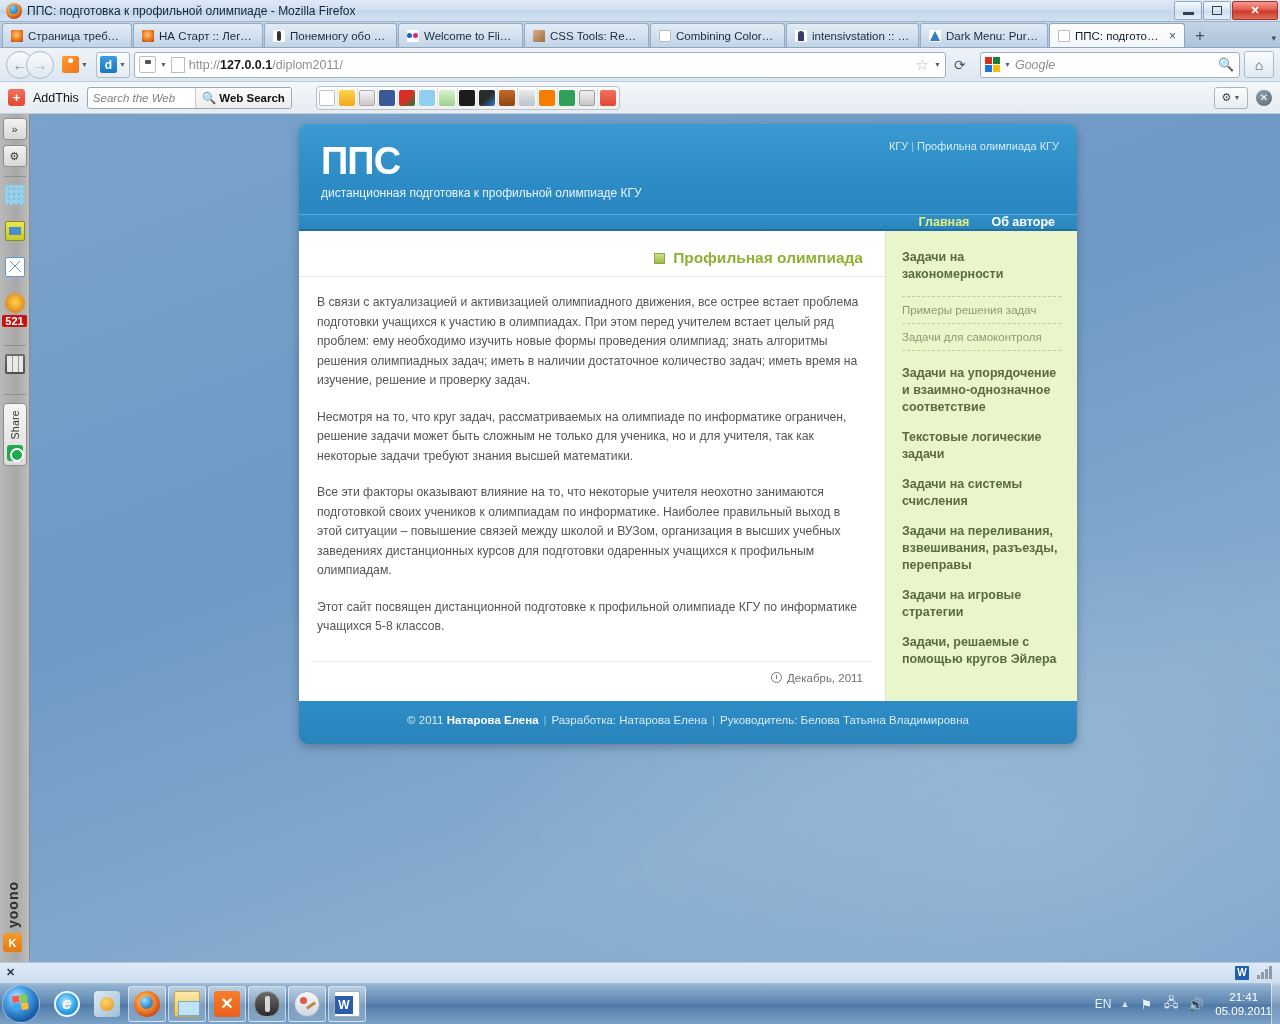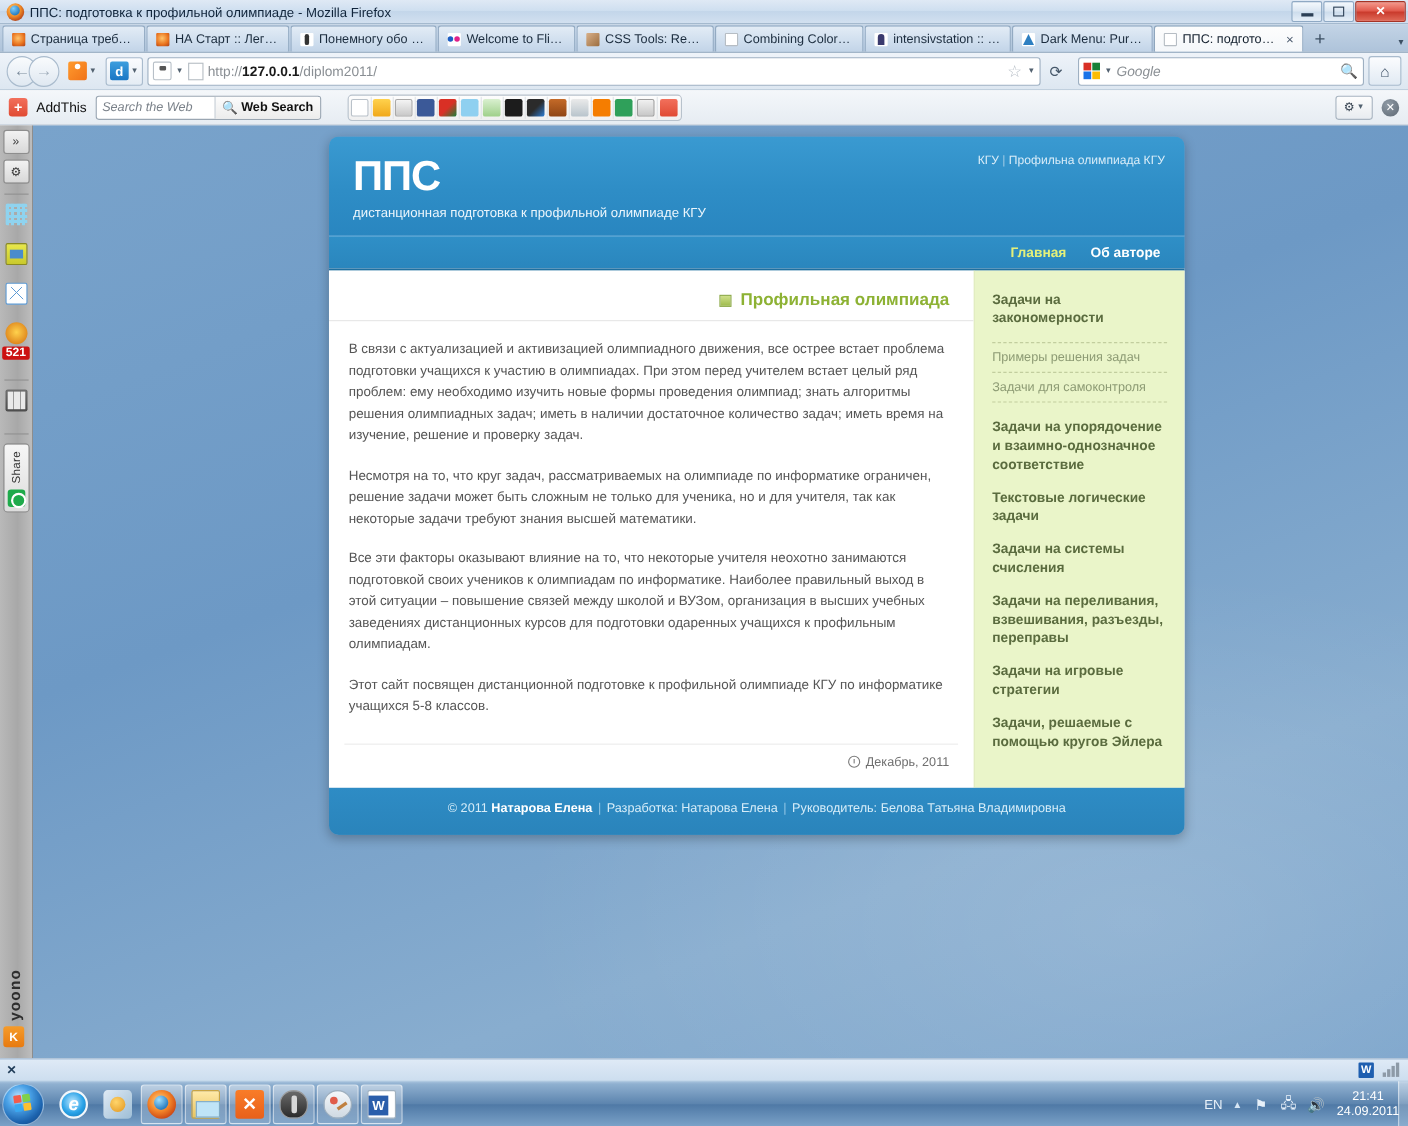--- a/index.html
+++ b/index.html
@@ -254,21 +254,21 @@
   .topcrumb{position:absolute;right:18px;top:16px;font-size:11px;color:#d8ecf8;}
   .topcrumb .sep{color:#9fcbe6;margin:0 3px;}
   .logo-ppc{
     font-size:38px;font-weight:bold;color:#fff;line-height:1;letter-spacing:-1px;
     font-family:"Liberation Sans", sans-serif;
   }
   .tagline{font-size:12px;color:#eaf5fc;margin-top:6px;}
   .navbar-site{
     background:linear-gradient(to bottom,#2f8fc7,#2a86bd);
     border-top:1px solid #56aedd;
-    height:30px;display:flex;align-items:center;justify-content:flex-end;gap:22px;
+    height:15px;display:flex;align-items:center;justify-content:flex-end;gap:22px;
     padding:0 22px;
   }
   .navbar-site .nv{font-size:12.5px;font-weight:bold;color:#fff;}
   .navbar-site .nv.active{color:#e4f07a;}
   .site-body{display:flex;background:#fff;border-top:2px solid #1f6f9f;}
   .main-col{flex:1;background:#fff;padding:0;position:relative;min-height:435px;}
   .side-col{width:192px;background:#eaf5c9;border-left:1px solid #dde8bc;padding:18px 16px 20px;}
 
   .pagetitle{
     display:flex;align-items:center;gap:8px;
@@ -671,18 +671,18 @@
       </div>
 
     <div class="tray">
       <span class="lang">EN</span>
       <span class="caretup">▲</span>
       <span class="trayic">⚑</span>
       <span class="trayic">🖧</span>
       <span class="trayic">🔊</span>
       <span class="clock">
         <span style="display:block">21:41</span>
-        <span style="display:block">24.09.2011</span>
+        <span style="display:block">05.09.2011</span>
       </span>
       <span class="showdesk"></span>
     </div>
   </div>
 </div>
 
 </body></html>

